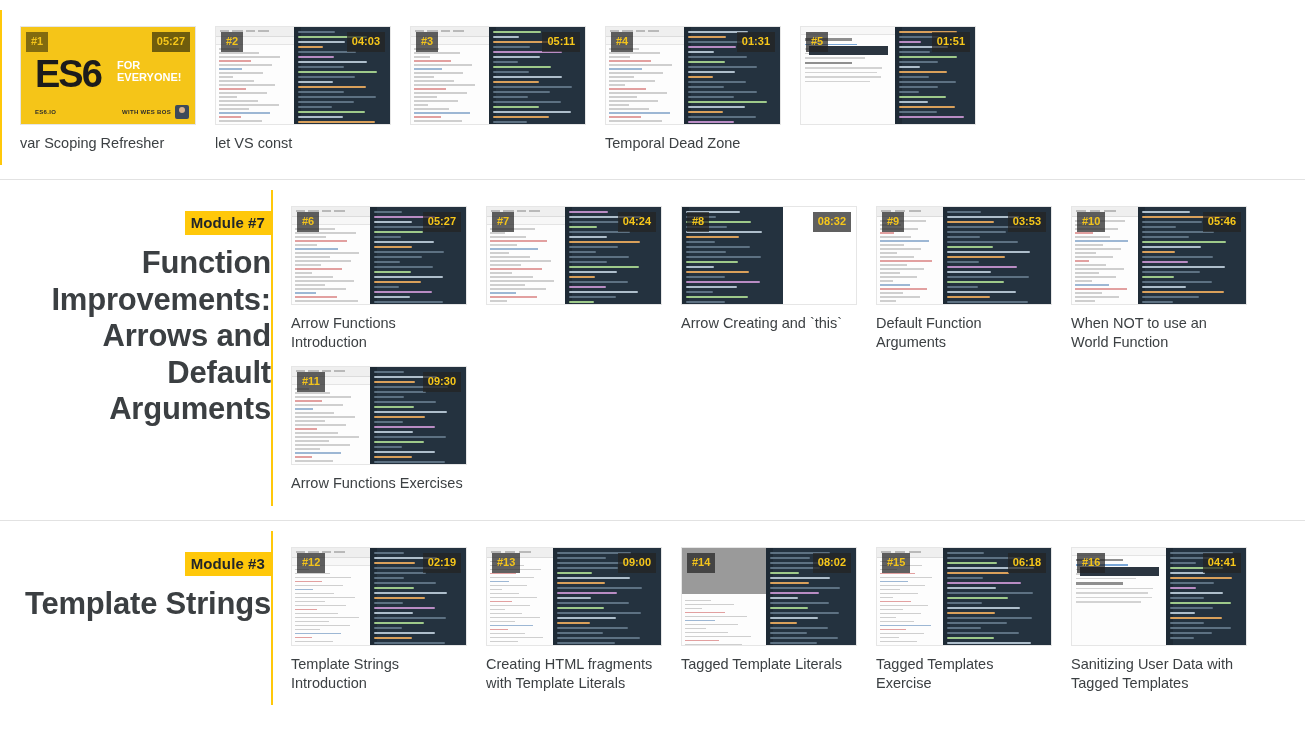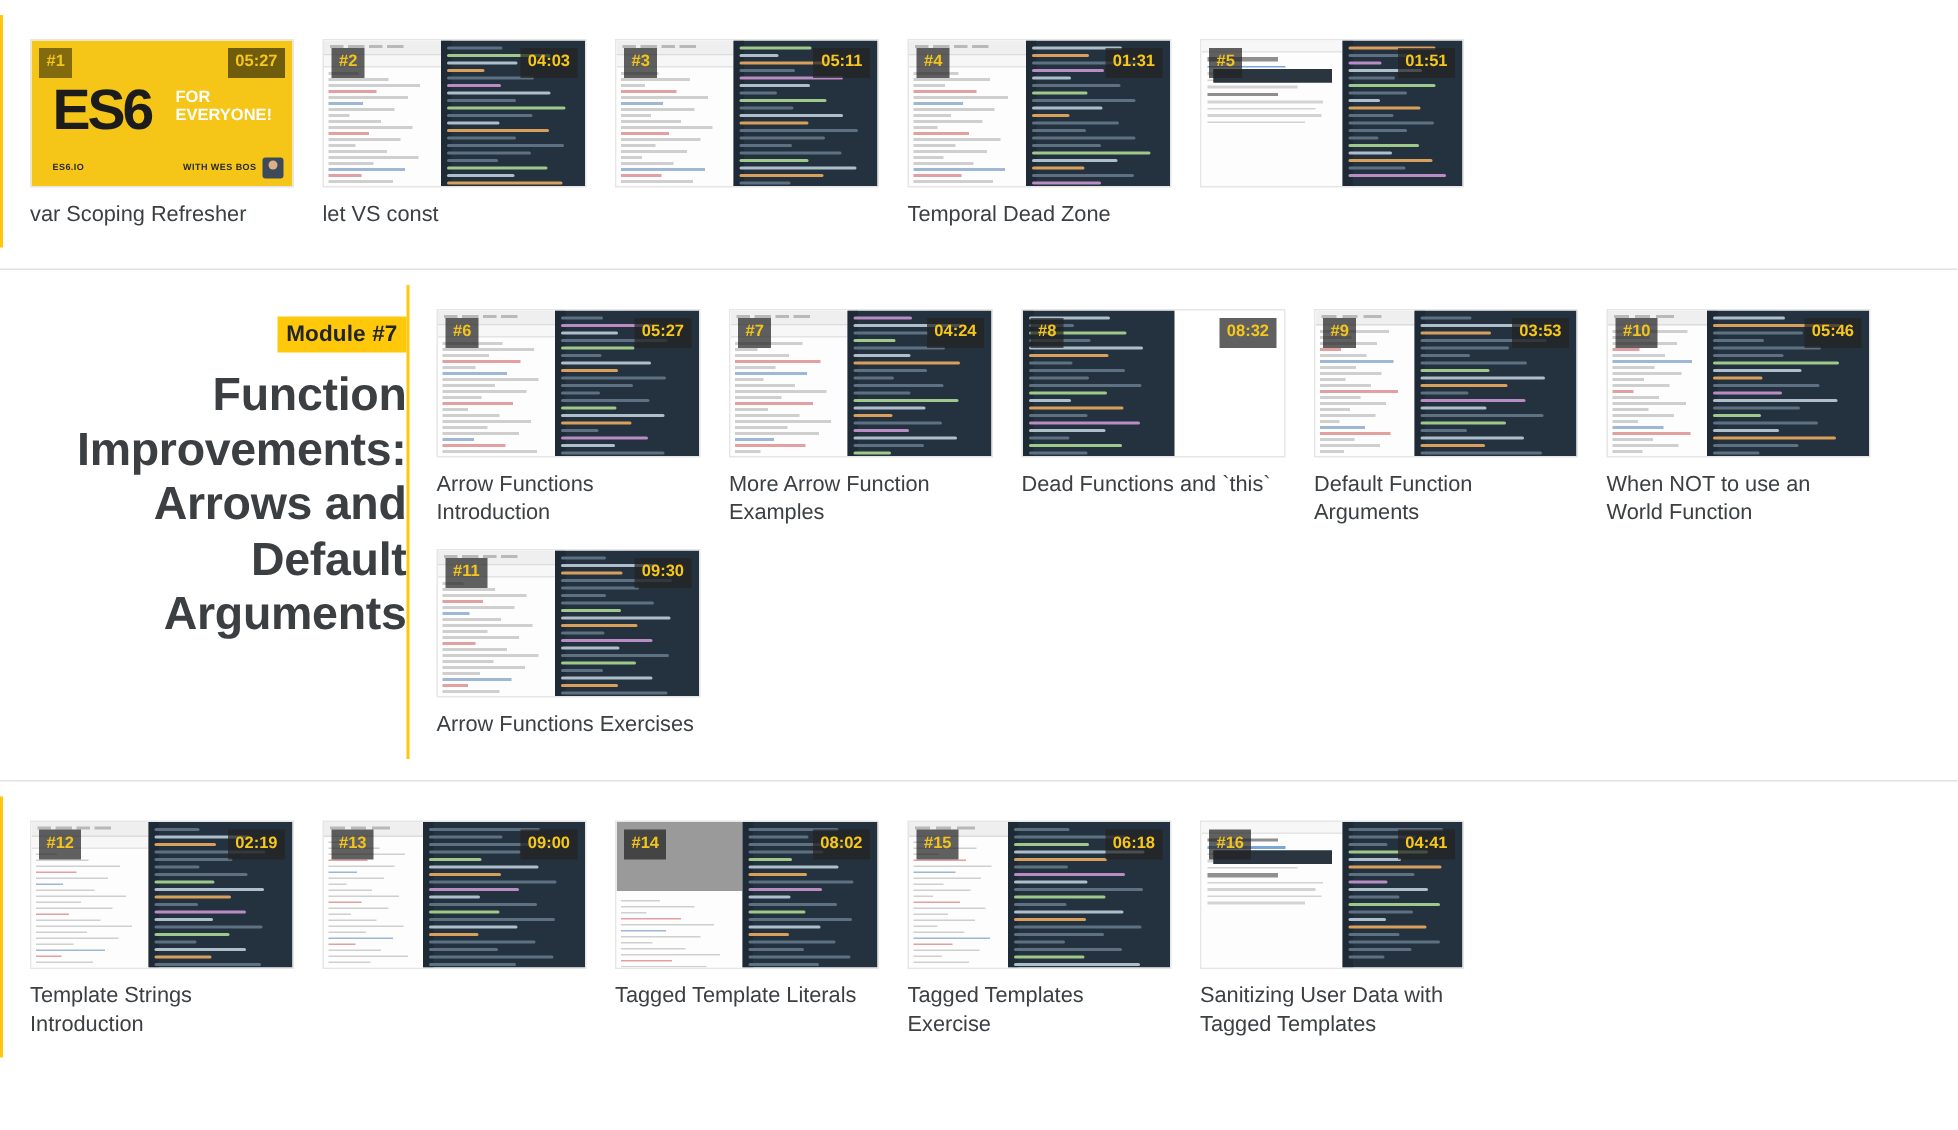--- a/index.html
+++ b/index.html
@@ -592,21 +592,20 @@
                     <i class="p" style="width:41%"></i>
                     <i class="w" style="width:78%"></i>
                     <i class="" style="width:53%"></i>
                     <i class="g" style="width:28%"></i>
                   </div>
                 </div>
               </div>
               <span class="badge-num">#7</span>
               <span class="badge-time">04:24</span>
             </div>
-            <div class="video-title">More Arrow Function Examples</div>
           </a>
           <a class="video-card" style="text-decoration: none; color: inherit; display: block;">
             <div class="thumb">
               <div class="sc">
                 <div class="sc-right" style="width:58%">
                   <div class="gutter"></div>
                   <div class="code">
                     <i class="w" style="width:57%"></i>
                     <i class="" style="width:32%"></i>
                     <i class="g" style="width:69%"></i>
@@ -625,21 +624,21 @@
                     <i class="w" style="width:54%"></i>
                     <i class="" style="width:29%"></i>
                     <i class="g" style="width:66%"></i>
                     <i class="" style="width:41%"></i>
                   </div>
                 </div>
               </div>
               <span class="badge-num">#8</span>
               <span class="badge-time">08:32</span>
             </div>
-            <div class="video-title">Dead Functions and `this`</div>
+            <div class="video-title">Arrow Creating and `this`</div>
           </a>
           <a class="video-card" style="text-decoration: none; color: inherit; display: block;">
             <div class="thumb">
               <div class="sc">
                 <div class="sc-left" style="width:38%">
                   <div class="devbar">
                     <i style="left:4px;width:10px"></i>
                     <i style="left:18px;width:10px"></i>
                     <i style="left:32px;width:12px"></i>
                   </div>
@@ -820,20 +819,21 @@
               </div>
               <span class="badge-num">#11</span>
               <span class="badge-time">09:30</span>
             </div>
             <div class="video-title">Arrow Functions Exercises</div>
           </a>
         </div>
       </div>
     </div>
     <div class="module">
+      <div class="module-head"><div class="module-badge">Module #3</div><h2 class="module-title">Template Strings</h2></div>
       <div class="rule"></div>
       <div class="module-body">
         <div class="video-grid">
           <a class="video-card" style="text-decoration: none; color: inherit; display: block;">
             <div class="thumb">
               <div class="sc">
                 <div class="sc-left" style="width:45%">
                   <div class="devbar">
                     <i style="left:4px;width:9px"></i>
                     <i style="left:16px;width:11px"></i>
@@ -947,20 +947,21 @@
                     <i class="" style="width:70%"></i>
                     <i class="" style="width:45%"></i>
                     <i class="" style="width:82%"></i>
                     <i class="" style="width:57%"></i>
                   </div>
                 </div>
               </div>
               <span class="badge-num">#13</span>
               <span class="badge-time">09:00</span>
             </div>
+            <div class="video-title">Creating HTML fragments with Template Literals</div>
           </a>
           <a class="video-card" style="text-decoration: none; color: inherit; display: block;">
             <div class="thumb">
               <div class="sc">
                 <div class="sc-left" style="width:48%">
                   <div class="grayfill" style="left:0;top:0;right:0;height:46px"></div>
                   <div class="lines" style="top:52px">
                     <i class="" style="width:34%"></i>
                     <i class="" style="width:63%"></i>
                     <i class="" style="width:22%"></i>

